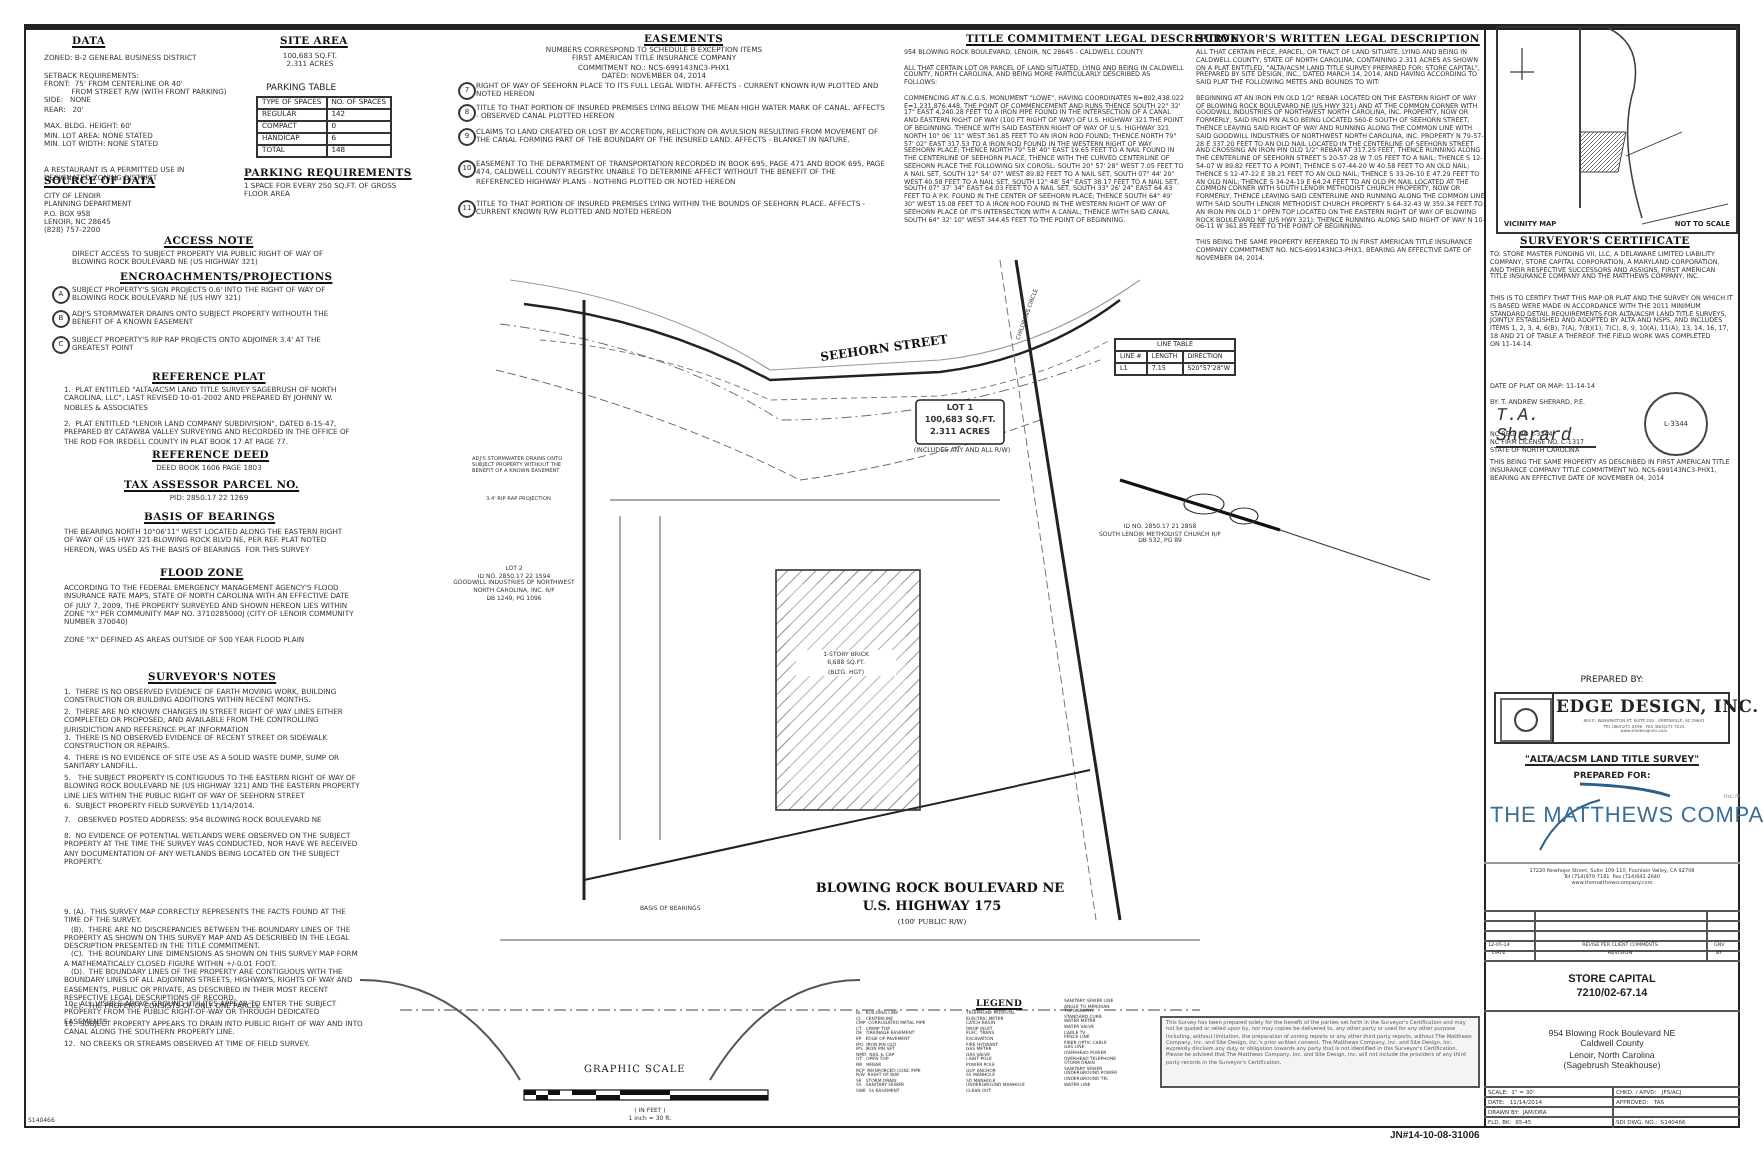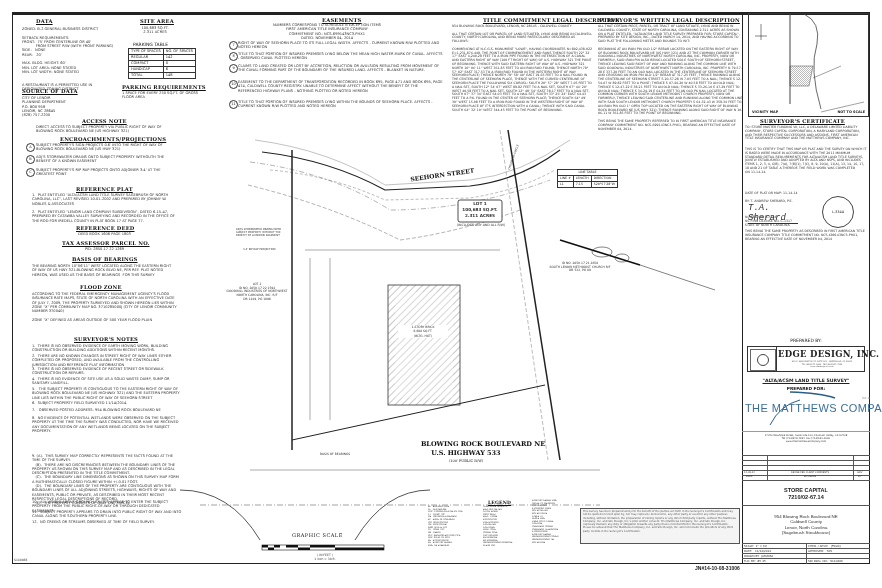--- a/index.html
+++ b/index.html
@@ -345,22 +345,22 @@
 ID NO. 2850.17 22 1594
 GOODWILL INDUSTRIES OF NORTHWEST
 NORTH CAROLINA, INC. R/F
 DB 1249, PG 1096</div>
 <div class="txt c" style="left:545px;top:262px;width:70px;font-size:3px;line-height:3.7px;">ID NO. 2850.17 21 2858
 SOUTH LENOIR METHODIST CHURCH R/F
 DB 532, PG 89</div>
 <div class="txt" style="left:236px;top:228px;width:55px;font-size:2.6px;line-height:3.2px;">ADJ'S STORMWATER DRAINS ONTO SUBJECT PROPERTY WITHOUT THE BENEFIT OF A KNOWN EASEMENT</div>
 <div class="txt" style="left:243px;top:248px;font-size:2.6px;">3.4' RIP RAP PROJECTION</div>
 <div class="txt" style="left:320px;top:452px;font-size:3px;">BASIS OF BEARINGS</div>
-<div class="road-lbl" style="left:413px;top:440px;width:140px;font-size:6.5px;">BLOWING ROCK BOULEVARD NE</div>
-<div class="road-lbl" style="left:396px;top:449px;width:140px;font-size:6.5px;">U.S. HIGHWAY 533</div>
+<div class="road-lbl" style="left:400px;top:440px;width:140px;font-size:6.5px;">BLOWING ROCK BOULEVARD NE</div>
+<div class="road-lbl" style="left:396px;top:449px;width:140px;font-size:6.5px;">U.S. HIGHWAY 175</div>
 <div class="road-lbl" style="left:396px;top:459px;width:140px;font-size:3.5px;font-weight:normal;">(100' PUBLIC R/W)</div>
 <div class="txt" style="left:500px;top:155px;font-size:2.8px;transform:rotate(-70deg);">CHILDRENS CIRCLE</div>
 <div style="position:absolute;left:292px;top:532px;font-family:'DejaVu Serif',serif;font-size:5px;letter-spacing:0.5px;">GRAPHIC SCALE</div>
 <div class="txt c" style="left:300px;top:553px;width:50px;font-size:3px;">( IN FEET )
 1 inch = 30 ft.</div>
 
 <div class="hd" style="left:488px;top:500px;font-size:4.5px;">LEGEND</div>
 <div class="txt" style="left:428px;top:506px;width:50px;font-size:2.2px;line-height:2.6px;" id="leg1">BL   BUILDING LINE
 CL   CENTERLINE
 CMP  CORRUGATED METAL PIPE

